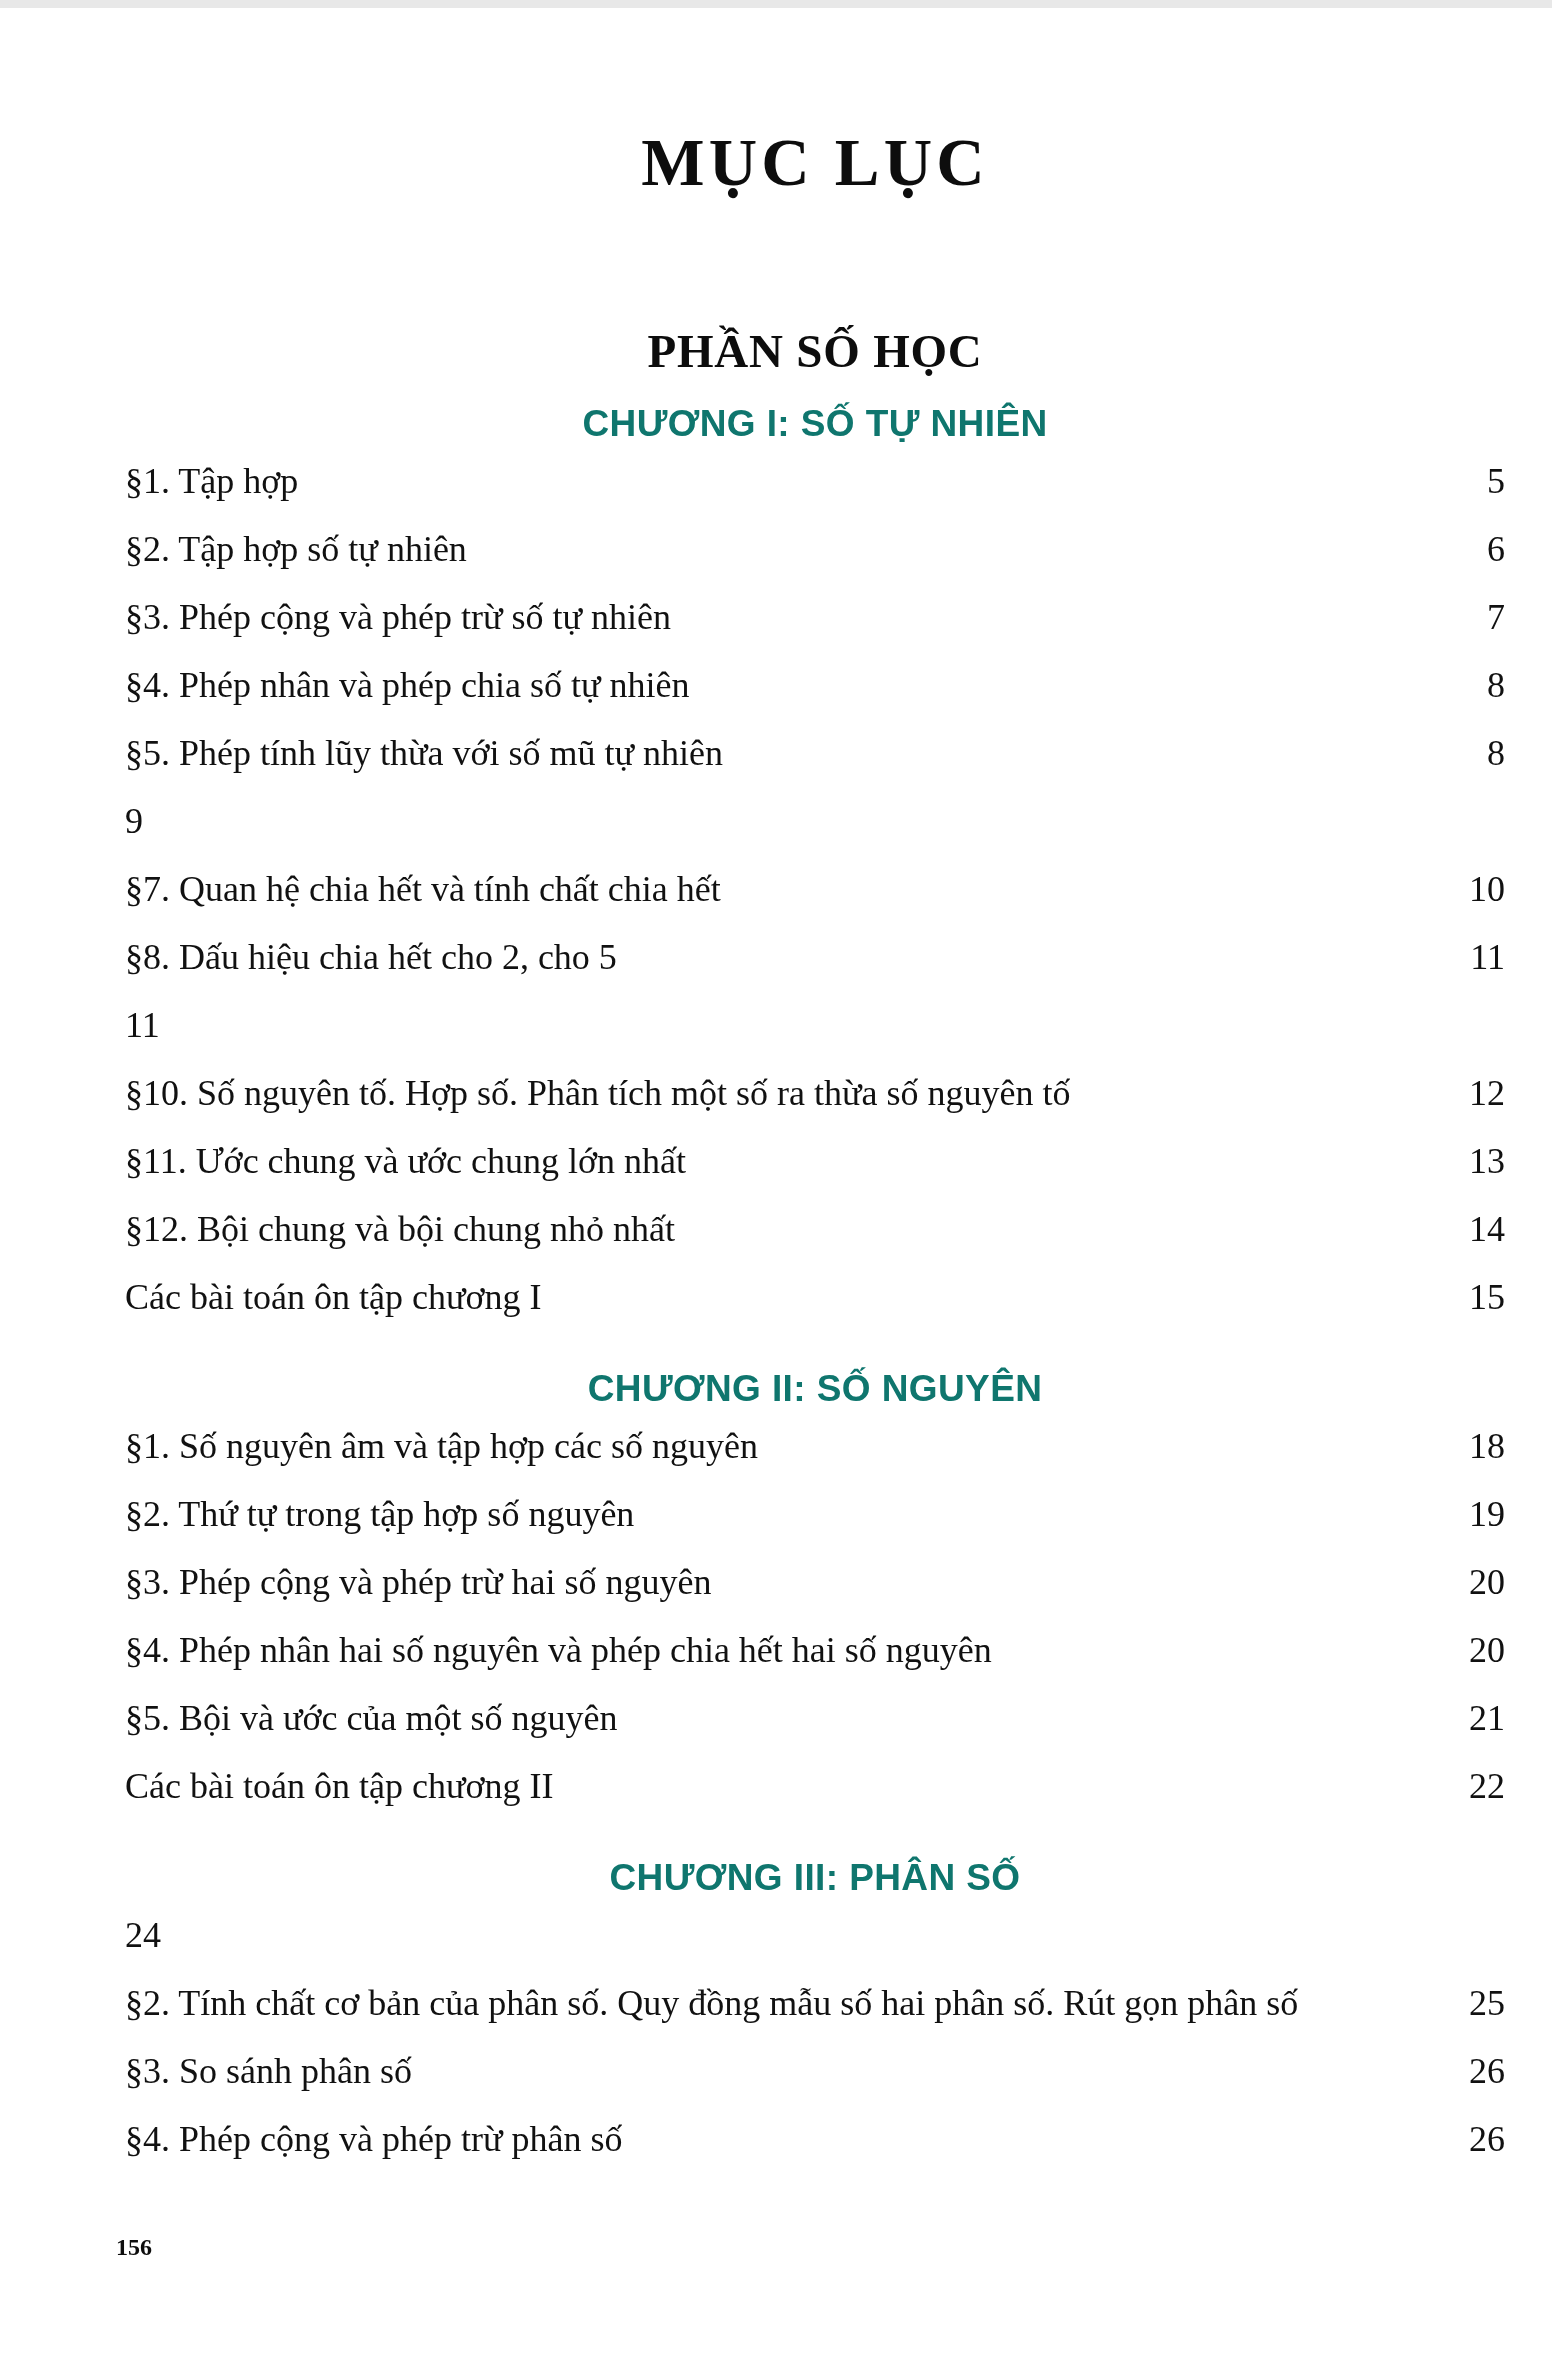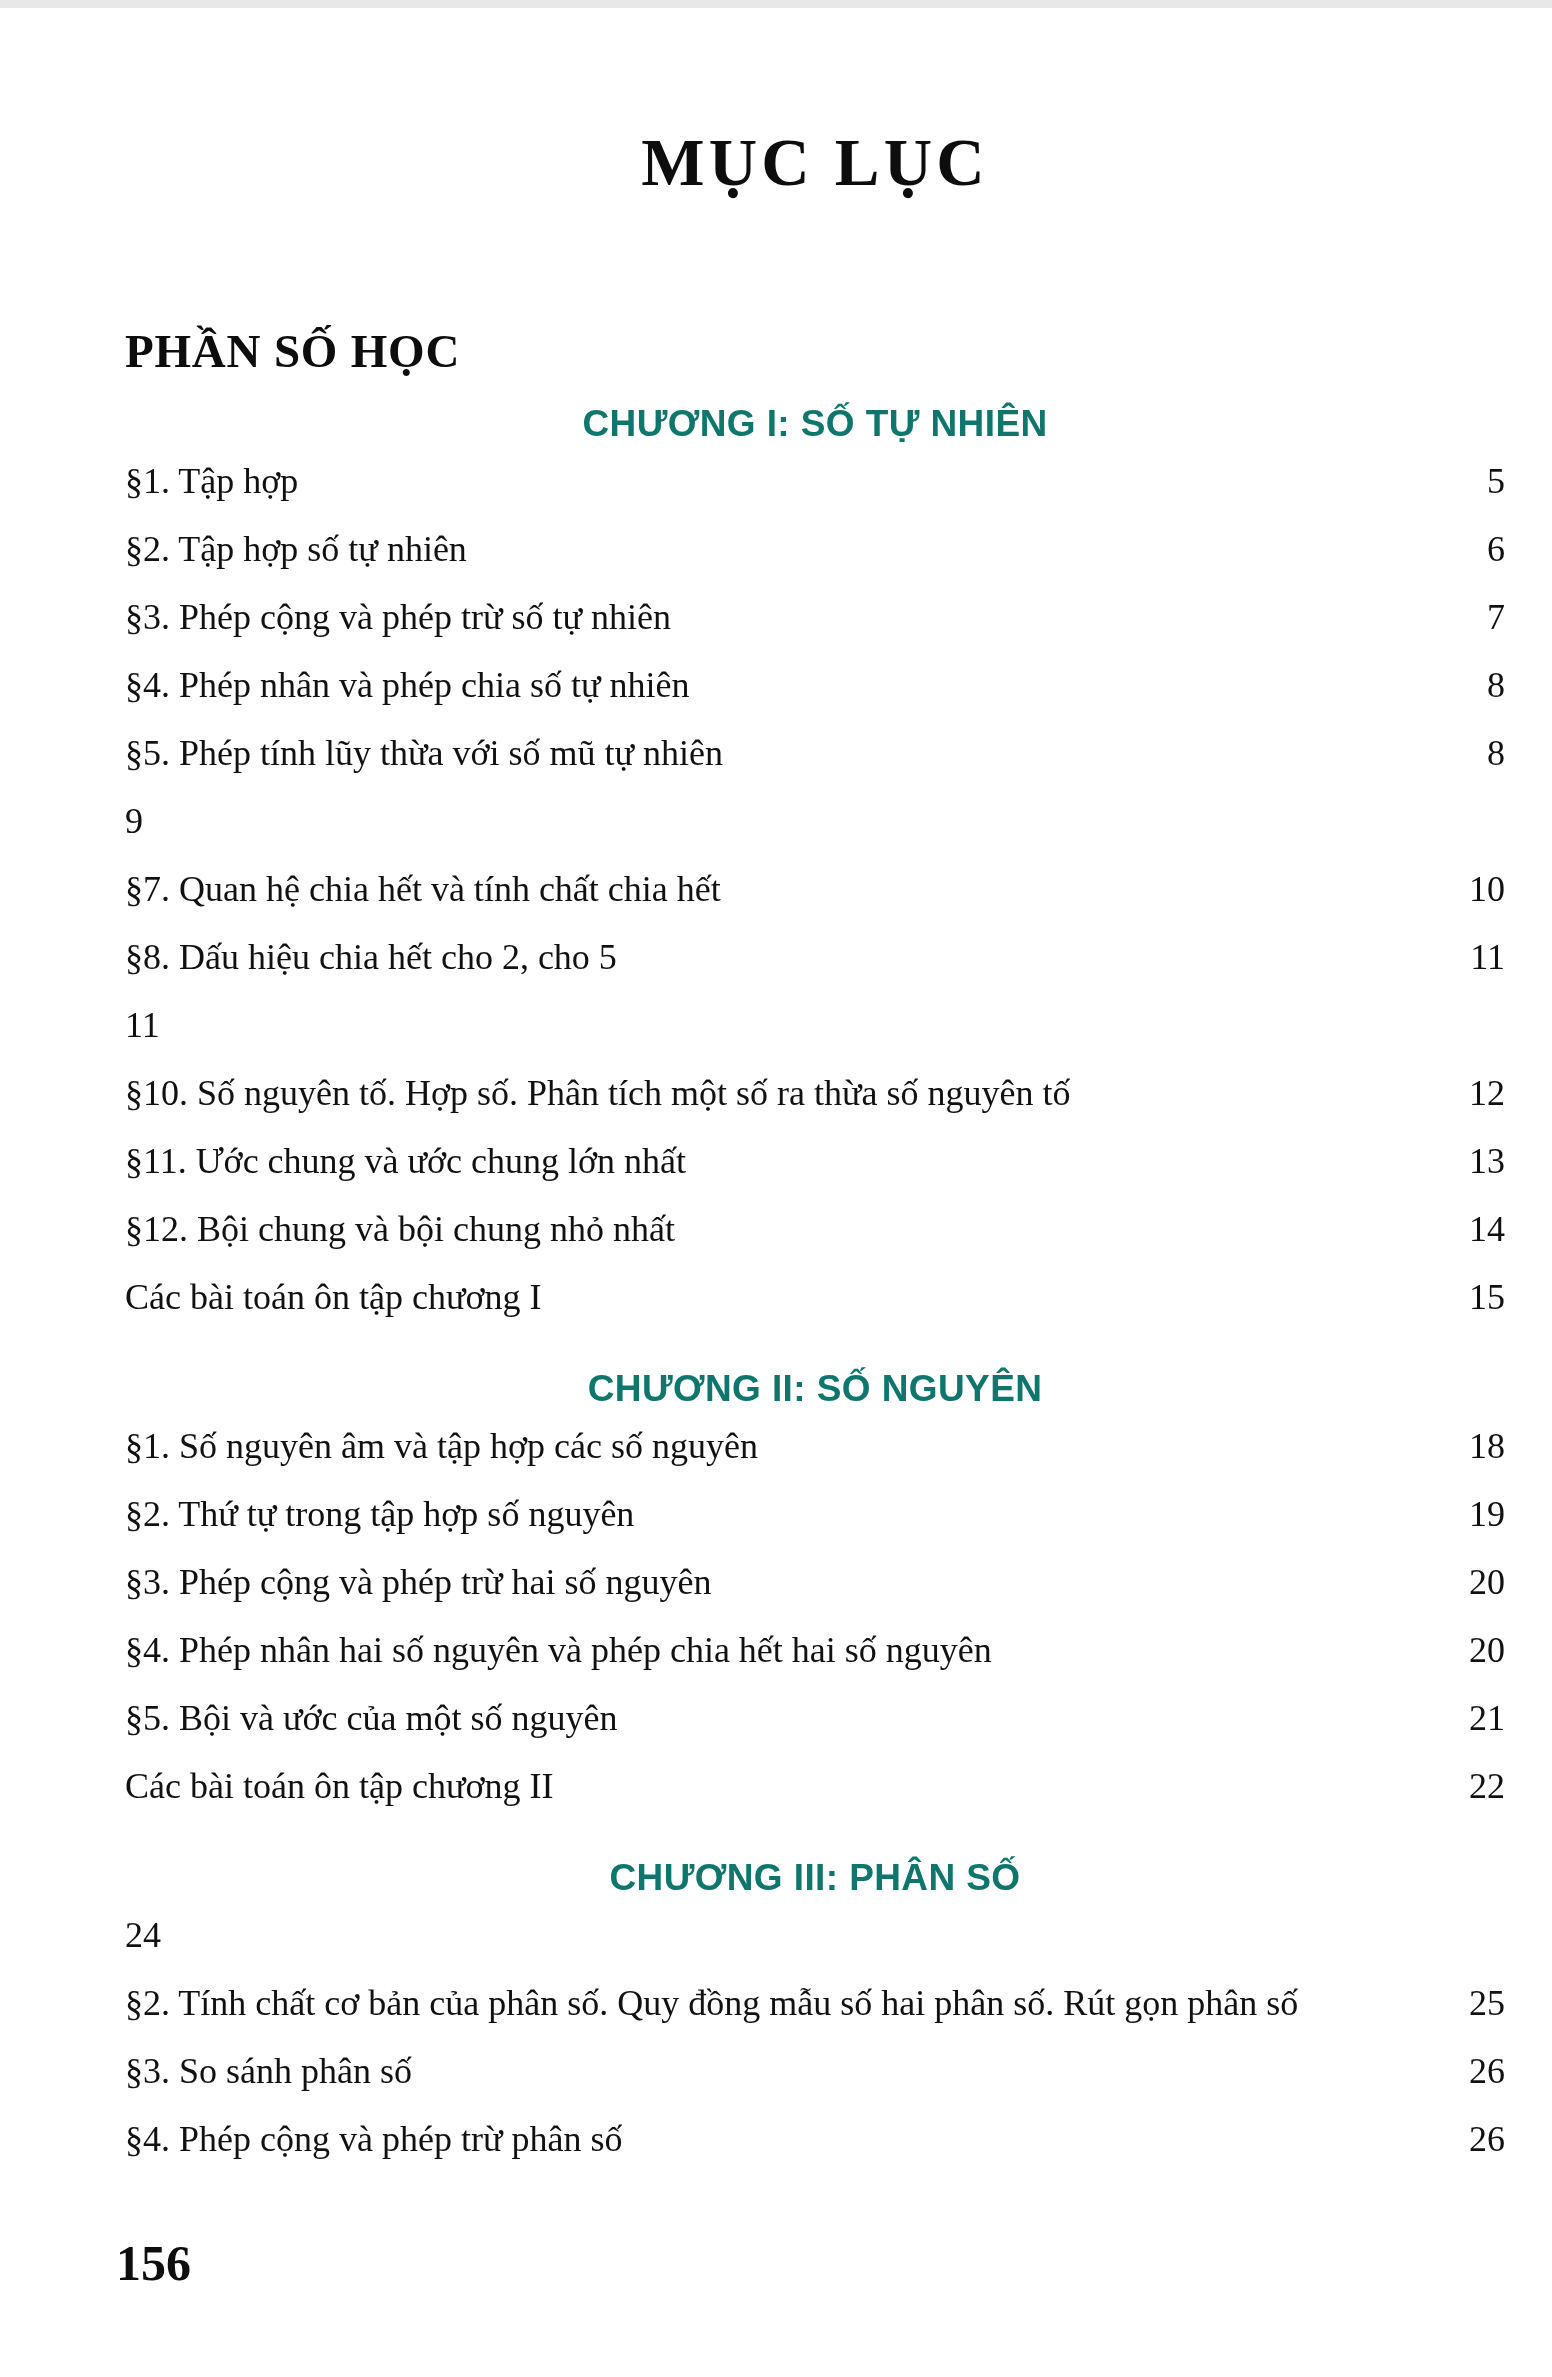--- a/index.html
+++ b/index.html
@@ -23,21 +23,21 @@
     margin: 0 0 125px 0;
     text-align: center;
     font-size: 67px;
     line-height: 76px;
     font-weight: 700;
     letter-spacing: 4.2px;
     color: #0d0d0d;
   }
   .part-title {
     margin: 0 0 24px 0;
-    text-align: left;
+    text-align: center;
     font-size: 47px;
     line-height: 53px;
     font-weight: 700;
     letter-spacing: 0.8px;
     color: #0d0d0d;
   }
   .chapter-heading {
     margin: 21.6px 0 16.6px 0;
     text-align: center;
     font-family: "Liberation Sans", "DejaVu Sans", sans-serif;
@@ -62,21 +62,21 @@
     overflow: hidden;
   }
   .toc-page-num {
     flex: 0 0 auto;
     text-align: right;
   }
   .footer-page-number {
     position: absolute;
     left: 116px;
     top: 2226px;
-    font-size: 50px;
+    font-size: 24px;
     font-weight: 700;
     color: #0d0d0d;
   }
 </style>
 </head>
 <body>
 
 <div class="page">
   <h1 class="doc-title">MỤC LỤC</h1>
   <h2 class="part-title">PHẦN SỐ HỌC</h2>

